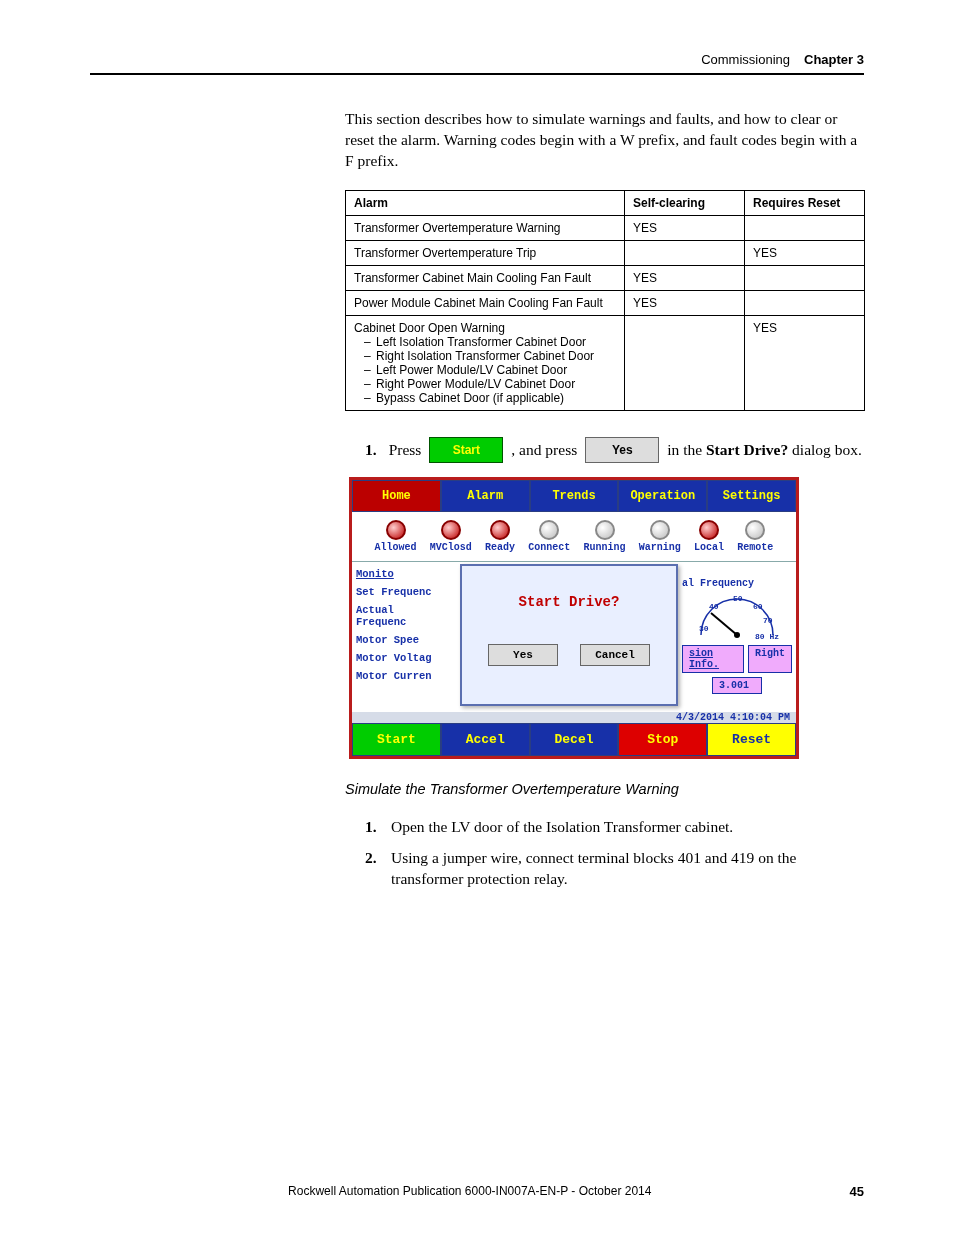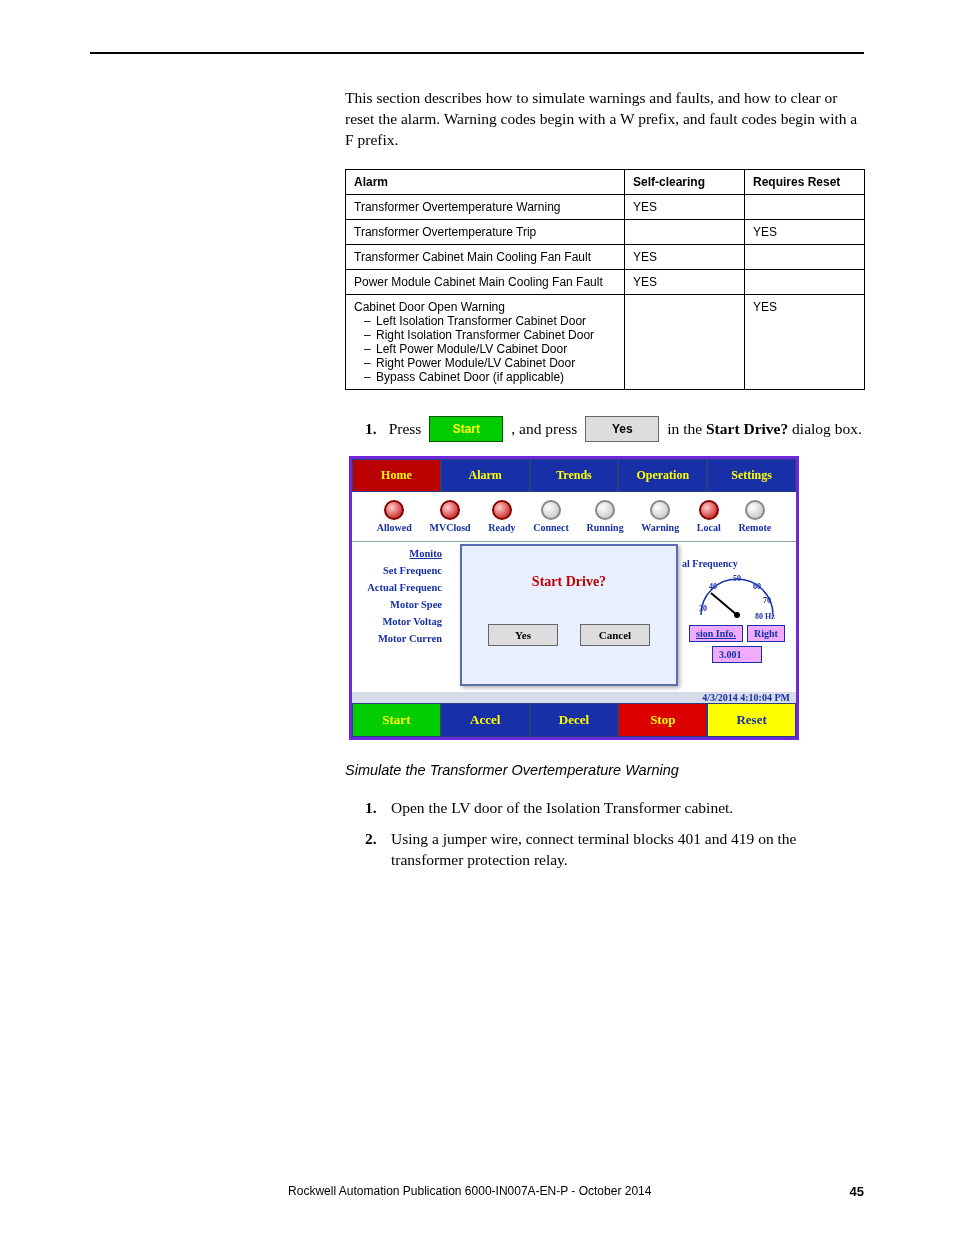--- a/index.html
+++ b/index.html
@@ -23,30 +23,30 @@
   .btn-img{display:inline-flex;align-items:center;justify-content:center;height:26px;border:1px solid #666;font-family:Arial,Helvetica,sans-serif;font-size:12px;font-weight:700}
   .btn-green{background:#0c0;color:#ff0;width:74px;border-color:#050}
   .btn-gray{background:#ddd;color:#000;width:74px}
   .it{font-style:italic;font-family:Arial,Helvetica,sans-serif;font-size:14.5px;margin:22px 0 20px 0}
   .numlist{list-style:none;margin-left:20px}
   .numlist li{display:flex;gap:10px;font-size:15.5px;line-height:1.35;margin-bottom:10px}
   .numlist li .n{font-weight:700;min-width:16px}
   .footer{position:absolute;bottom:36px;left:90px;right:90px;display:flex;justify-content:space-between;align-items:flex-start;font-family:Liberation Sans, sans-serif;font-size:12px}
   .footer .pg{font-weight:700;font-size:13px}
   
-  .shot{width:450px;margin:0 8px 0 4px;border:3px solid #6d28d9;background:#d6dce8;font-family:Liberation Serif, serif}
+  .shot{width:450px;margin:0 8px 0 4px;border:3px solid #b91c1c;background:#d6dce8;font-family:Liberation Mono, monospace}
   .tabs{display:flex}
   .tab{flex:1;text-align:center;font-size:12px;font-weight:700;padding:8px 0;border:1px solid #2a3d82;background:#1730a8;color:#ff0}
   .tab.red{background:#b00;color:#ff0}
   .statusrow{display:flex;justify-content:space-around;padding:8px 16px;background:#fff;border-bottom:1px solid #8aa}
   .st{display:flex;flex-direction:column;align-items:center;gap:2px;font-size:10px;color:#1730a8;font-weight:700}
   .led{width:20px;height:20px;border-radius:50%;border:2px solid #888;background:radial-gradient(circle at 35% 35%,#fff,#bbb)}
   .led.r{background:radial-gradient(circle at 35% 35%,#fcc,#b00);border-color:#800}
   .mid{display:flex;background:#fff;height:150px;position:relative}
-  .leftcol{width:94px;padding:6px 4px;font-size:10.5px;color:#1730a8;font-weight:700;text-align:right}
+  .leftcol{width:94px;padding:6px 4px;font-size:10.5px;color:#1730a8;font-weight:700;text-align:left}
   .leftcol div{margin-bottom:6px}
   .leftcol .ul{text-decoration:underline}
   .dlg{position:absolute;left:108px;top:2px;width:218px;height:142px;background:#e9efff;border:2px solid #5b6fb0;box-shadow:2px 2px 4px rgba(0,0,0,.3)}
   .dlg .t{text-align:center;color:#c00000;font-weight:700;font-size:14px;margin-top:28px}
   .dlg .btns{display:flex;justify-content:center;gap:22px;margin-top:34px}
   .dlg .btns div{width:70px;height:22px;border:1px solid #666;background:#ddd;font-size:11px;font-weight:700;display:flex;align-items:center;justify-content:center}
   .rightcol{position:absolute;right:4px;top:16px;width:110px;font-size:10px;color:#1730a8;font-weight:700;text-align:left}
   .gauge{margin:2px auto;width:84px;height:50px;position:relative}
   .gauge svg{width:84px;height:50px}
   .gtick{font-size:8px;fill:#1730a8}
@@ -57,20 +57,24 @@
   .bb{flex:1;text-align:center;font-size:13px;font-weight:700;padding:8px 0;border:1px solid #2a3d82}
   .bb.g{background:#0c0;color:#ff0}
   .bb.b{background:#1730a8;color:#ff0}
   .bb.r{background:#d00;color:#ff0}
   .bb.y{background:#ff0;color:#1730a8}
 </style>
 </head>
 <body>
 
 <div class="page">
+  <div class="hdr">
+    <span class="sec">Commissioning</span>
+    <span class="chap">Chapter 3</span>
+  </div>
   <hr class="hrule">
 
   <div class="content">
     <p class="para">This section describes how to simulate warnings and faults, and how to clear or reset the alarm. Warning codes begin with a W prefix, and fault codes begin with a F prefix.</p>
 
     <table class="tbl">
       <thead>
           <tr>
         <th>Alarm</th>
         <th style="width:120px">Self-clearing</th>

